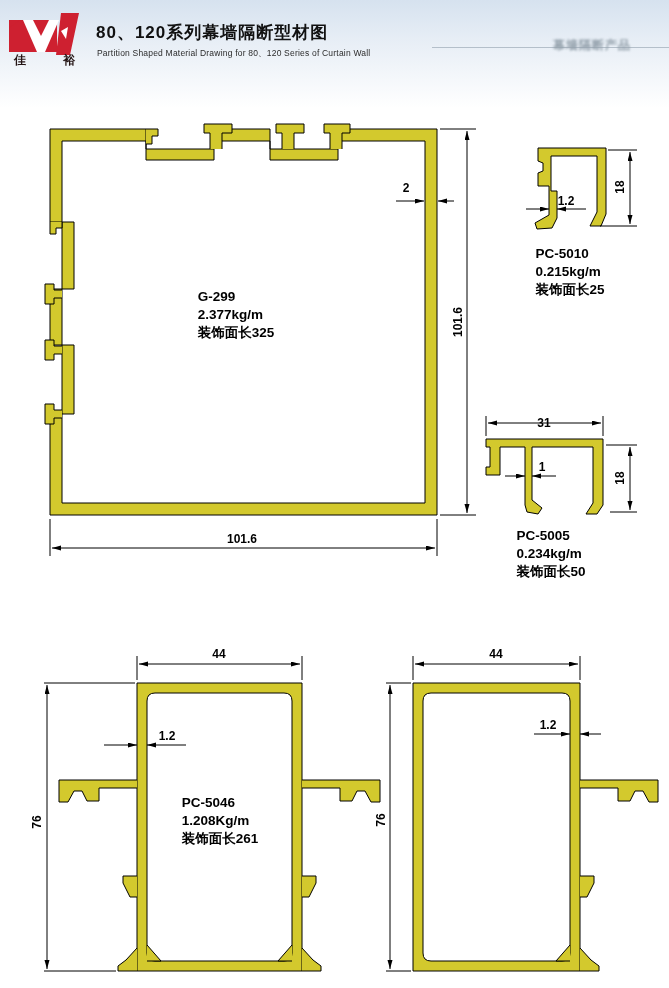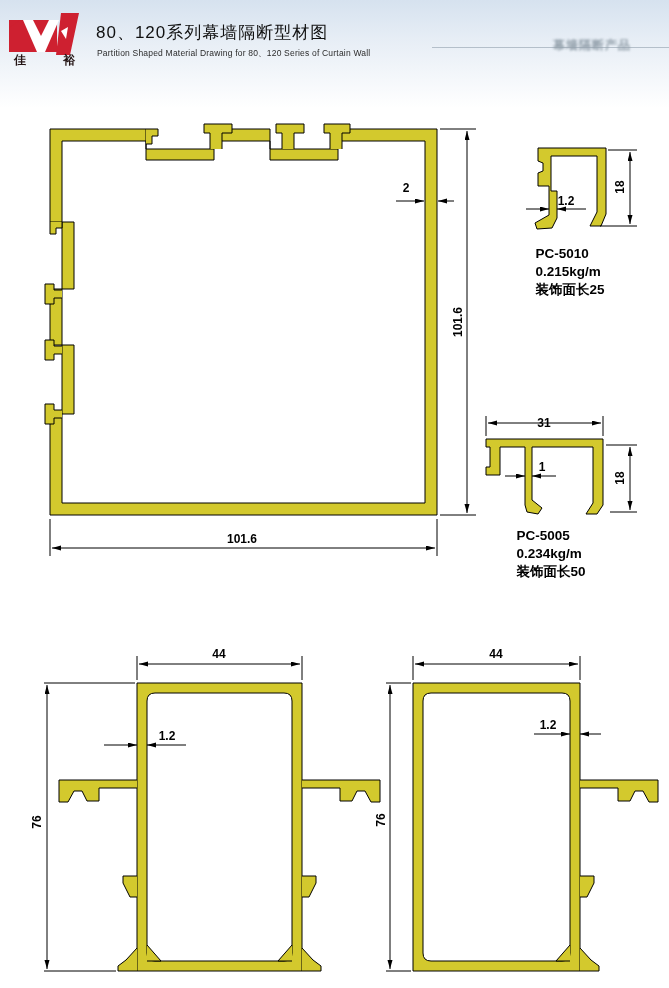--- a/index.html
+++ b/index.html
@@ -3,21 +3,21 @@
 <meta charset="utf-8">
 <style>
   html,body{margin:0;padding:0;background:#fff;}
   #page{position:relative;width:669px;height:988px;overflow:hidden;background:#fff;
         font-family:"Liberation Sans","DejaVu Sans",sans-serif;}
   #hdr-bg{position:absolute;left:0;top:0;width:669px;height:108px;
           background:linear-gradient(#d6e2ef 0%,#e6edf5 35%,#ffffff 100%);}
   #hdr-line{position:absolute;left:432px;top:47px;width:237px;height:1px;background:#b4bfca;}
   #cad{position:absolute;left:0;top:0;}
   .abs{position:absolute;}
-  .t-title{font-size:17px;font-weight:normal;color:#111;letter-spacing:1px;}
+  .t-title{font-size:17px;font-weight:bold;color:#111;letter-spacing:1px;}
   .t-sub{font-size:8.5px;font-weight:normal;color:#2b2b2b;letter-spacing:.2px;}
   .t-logo{font-size:12px;font-weight:bold;color:#241414;letter-spacing:17px;text-align:right;}
   .t-wm{font-size:12px;font-weight:bold;color:#93a0ab;filter:blur(1.2px);letter-spacing:1px;}
   .lblblock{position:absolute;text-align:left;transform:translateX(-50%);line-height:18px;
             font-size:13.5px;font-weight:bold;color:#000;white-space:nowrap;}
   .dim{position:absolute;font-size:12px;font-weight:bold;color:#000;white-space:nowrap;}
   .ctr{transform:translateX(-50%);}
   .rot{transform:translate(-50%,-50%) rotate(-90deg);transform-origin:center;}
 </style>
 </head>
@@ -132,29 +132,39 @@
       <line x1="580" y1="680" x2="580" y2="656"></line>
       <line x1="415" y1="664" x2="578" y2="664" marker-start="url(#arr)" marker-end="url(#arr)"></line>
       <line x1="534" y1="734" x2="570" y2="734" marker-end="url(#arr)"></line>
       <line x1="580" y1="734" x2="601" y2="734" marker-start="url(#arr)"></line>
       <line x1="386" y1="683" x2="411" y2="683"></line>
       <line x1="386" y1="971" x2="411" y2="971"></line>
       <line x1="390" y1="685" x2="390" y2="969" marker-start="url(#arr)" marker-end="url(#arr)"></line>
     </g>
   </svg>
 
+  <div class="lblblock" style="left:236px;top:288px">
+    <div>G-299</div>
+    <div>2.377kg/m</div>
+    <div>装饰面长325</div>
+  </div>
   <div class="lblblock" style="left:570px;top:245px">
     <div>PC-5010</div>
     <div>0.215kg/m</div>
     <div>装饰面长25</div>
   </div>
   <div class="lblblock" style="left:551px;top:527px">
     <div>PC-5005</div>
     <div>0.234kg/m</div>
     <div>装饰面长50</div>
+  </div>
+  <div class="lblblock" style="left:220px;top:794px">
+    <div>PC-5046</div>
+    <div>1.208Kg/m</div>
+    <div>装饰面长261</div>
   </div>
 
   <div class="dim ctr" style="left:406px;top:181px">2</div>
   <div class="dim rot" style="left:458px;top:322px">101.6</div>
   <div class="dim ctr" style="left:242px;top:532px">101.6</div>
 
   <div class="dim ctr" style="left:566px;top:194px">1.2</div>
   <div class="dim rot" style="left:620px;top:187px">18</div>
 
   <div class="dim ctr" style="left:544px;top:416px">31</div>

